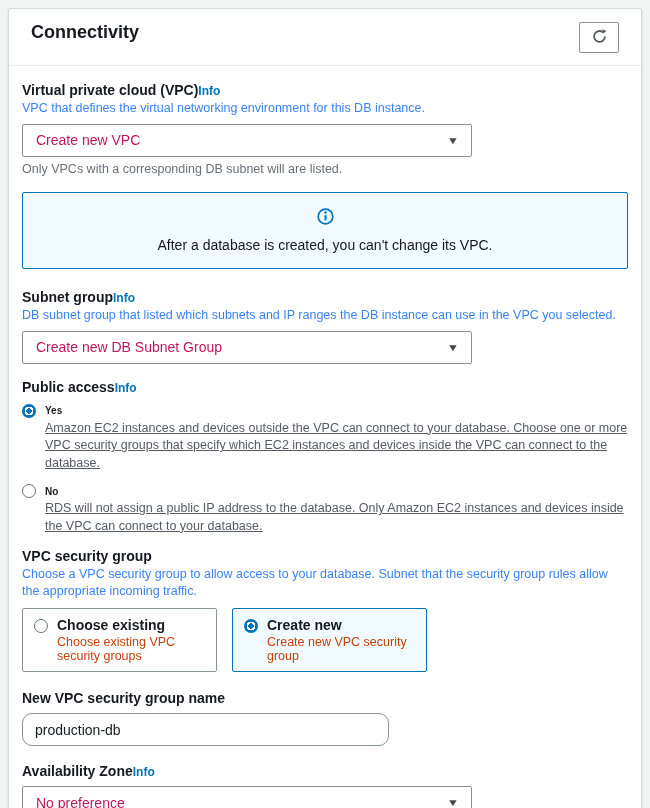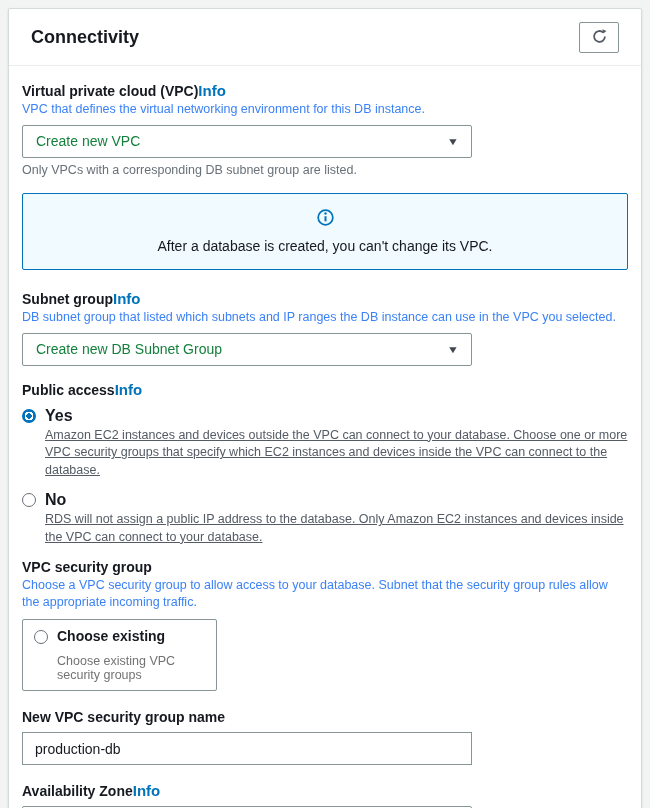--- a/index.html
+++ b/index.html
@@ -12,62 +12,61 @@
   }
   .card {
     margin: 8px;
     background: #ffffff;
     border: 1px solid #d5dbdb;
     border-radius: 2px;
     box-shadow: 0 1px 2px rgba(0,28,36,0.15);
   }
   .card-header {
     display: flex;
-    align-items: center;
     justify-content: space-between;
     padding: 13px 22px 12px 22px;
     border-bottom: 1px solid #eaeded;
   }
   .card-title { font-size: 18px; font-weight: 700; color: #16191f; }
   .refresh-btn {
     width: 40px; height: 31px;
     background: #fff;
     border: 1px solid #879596;
     border-radius: 2px;
     display: flex; align-items: center; justify-content: center;
     cursor: pointer;
   }
   .card-body { padding: 16px 13px 20px 13px; }
 
   .field { margin-bottom: 15px; }
   .label-row { display: flex; align-items: baseline; }
   .field-label { font-size: 14px; font-weight: 700; color: #16191f; }
-  .info-link { font-size: 15px; font-weight: 700; color: #0073bb; cursor: pointer; text-decoration: none; }
+  .info-link { font-size: 12px; font-weight: 700; color: #0073bb; cursor: pointer; text-decoration: none; }
   .field-desc { font-size: 12.5px; color: #3b82f6; line-height: 1.35; margin-top: 2px; }
   .helper-text { font-size: 12.5px; color: #687078; margin-top: 5px; }
 
   .select-box {
     margin-top: 7px;
     width: 450px; height: 33px;
     border: 1px solid #879596;
     border-radius: 2px;
     background: #fff;
     display: flex; align-items: center; justify-content: space-between;
     padding: 0 13px;
     font-size: 14px;
     cursor: pointer;
   }
-  .select-value { font-weight: 400; color: #15803d; }
+  .select-value { font-weight: 400; color: #be185d; }
   .caret { font-size: 10px; color: #414750; transform: scaleX(1.25); }
 
   .text-input {
     margin-top: 7px;
-    width: 450px; height: 33px;
-    border: 1px solid #879596;
-    border-radius: 0;
+    width: 367px; height: 33px;
+    border: 1px solid #879596;
+    border-radius: 10px;
     background: #fff;
     padding: 0 12px;
     font-size: 14px;
     color: #16191f;
     font-family: "Liberation Sans", sans-serif;
     outline: none;
     display: block;
   }
 
   .alert {
@@ -86,42 +85,42 @@
   .radio-circle {
     width: 14px; height: 14px; flex: 0 0 14px;
     border-radius: 50%;
     border: 1px solid #687078;
     background: #fff;
   }
   .radio-circle.selected {
     border: none;
     background: radial-gradient(circle, #0073bb 0 2.6px, #ffffff 2.7px 4.4px, #0073bb 4.5px 7px);
   }
-  .radio-label { font-size: 16px; font-weight: 700; }
+  .radio-label { font-size: 10px; font-weight: 700; }
   .radio-desc {
     margin: 2px 0 0 23px;
     font-size: 12.5px; color: #545b64; line-height: 1.4;
     max-width: 592px;
     text-decoration: underline;
   }
 
   .tiles { display: flex; gap: 15px; margin-top: 8px; }
   .tile {
     width: 195px; min-height: 47px;
     border: 1px solid #879596;
     border-radius: 2px;
     background: #fff;
     padding: 8px 11px;
     display: flex; gap: 9px; align-items: flex-start;
     cursor: pointer;
   }
   .tile.selected { border-color: #0073bb; background: #f1faff; }
   .tile .radio-circle { margin-top: 2px; }
   .tile-label { font-size: 14px; font-weight: 700; }
-  .tile-desc { font-size: 12.5px; color: #737373; margin-top: 10px; }
+  .tile-desc { font-size: 12.5px; color: #c2410c; margin-top: 2px; }
   .last-field { margin-bottom: 0; }
 </style>
 </head>
 <body>
 
 <div class="card">
 
   <div class="card-header">
     <div class="card-title">Connectivity</div>
     <button class="refresh-btn">
@@ -139,21 +138,21 @@
     <div class="field">
       <div class="label-row">
         <span class="field-label">Virtual private cloud (VPC)</span>
         <a class="info-link">Info</a>
       </div>
       <div class="field-desc">VPC that defines the virtual networking environment for this DB instance.</div>
       <div class="select-box">
         <span class="select-value">Create new VPC</span>
         <span class="caret">▼</span>
       </div>
-      <div class="helper-text">Only VPCs with a corresponding DB subnet group are listed.</div>
+      <div class="helper-text">Only VPCs with a corresponding DB subnet will are listed.</div>
     </div>
 
     <div class="alert">
       <span style="display:flex;">
         <svg width="17" height="17" viewBox="0 0 16 16">
           <circle cx="8" cy="8" r="6.9" fill="none" stroke="#0073bb" stroke-width="1.6"></circle>
           <line x1="8" y1="6.8" x2="8" y2="11.6" stroke="#0073bb" stroke-width="1.9"></line>
           <circle cx="8" cy="4.3" r="1.15" fill="#0073bb"></circle>
         </svg>
       </span>
@@ -201,20 +200,27 @@
       </div>
       <div class="field-desc" style="max-width:600px;">Choose a VPC security group to allow access to your database. Subnet that the security group rules allow the appropriate incoming traffic.</div>
       <div class="tiles">
         <div class="tile">
           <span class="radio-circle"></span>
           <div>
             <div class="tile-label">Choose existing</div>
             <div class="tile-desc">Choose existing VPC security groups</div>
           </div>
         </div>
+        <div class="tile selected">
+          <span class="radio-circle selected"></span>
+          <div>
+            <div class="tile-label">Create new</div>
+            <div class="tile-desc">Create new VPC security group</div>
+          </div>
+        </div>
       </div>
     </div>
 
     <div class="field" style="margin-top:18px;">
       <div class="label-row">
         <span class="field-label">New VPC security group name</span>
       </div>
       <input class="text-input" type="text" value="production-db" style="">
     </div>
 

